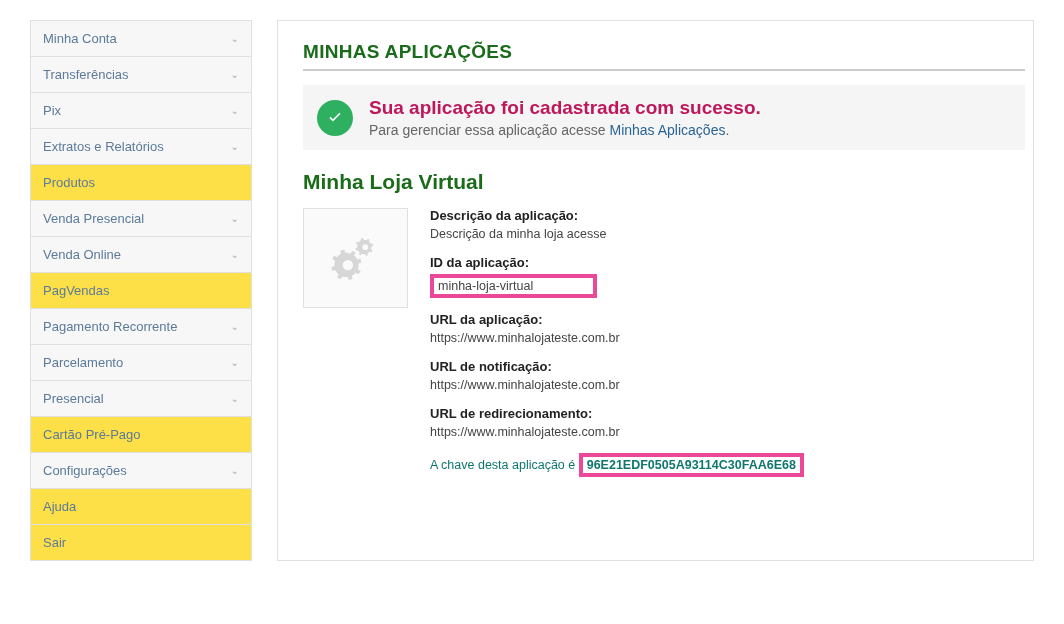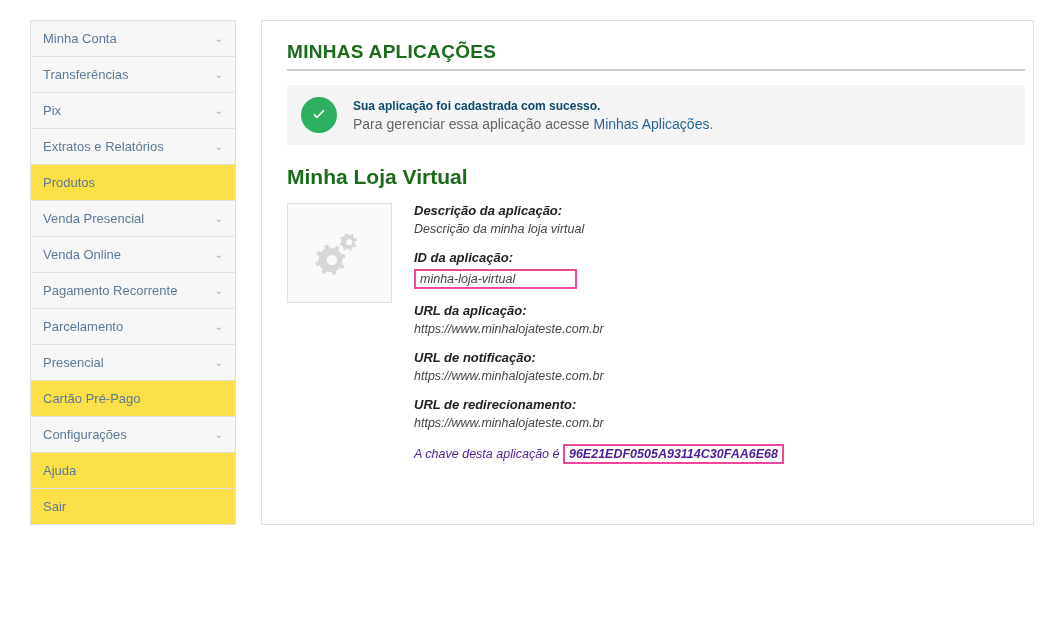--- a/index.html
+++ b/index.html
@@ -1,20 +1,20 @@
 <!DOCTYPE html>
 <html><head>
   <meta charset="utf-8">
   <style>
     * { margin: 0; padding: 0; box-sizing: border-box; }
     body { font-family: Arial, Helvetica, sans-serif; background: #ffffff; font-size: 13px; color: #333; }
     .wrapper { display: flex; gap: 25px; padding: 20px 30px; max-width: 1064px; }
 
     
-    .sidebar { width: 206px; border: 1px solid #e0e0e0; }
+    .sidebar { width: 222px; border: 1px solid #e0e0e0; }
     .sidebar-item {
       display: flex; justify-content: space-between; align-items: center;
       padding: 10px 12px; background: #f7f7f7; border-bottom: 1px solid #e0e0e0;
       color: #5c7a99; font-size: 13px; cursor: pointer;
     }
     .sidebar-item:last-child { border-bottom: none; }
     .sidebar-item.light { background: #fde047; }
     .chev { color: #aaa; font-size: 10px; }
 
     
@@ -22,38 +22,38 @@
     .page-title {
       color: #1a6b1a; font-size: 19px; font-weight: bold;
       border-bottom: 2px solid #ccc; padding-bottom: 6px; margin-bottom: 14px;
       letter-spacing: 0.3px;
     }
 
     
     .alert { display: flex; align-items: center; gap: 16px; background: #f5f5f5; padding: 12px 14px; margin-bottom: 20px; }
     .alert-icon { width: 36px; height: 36px; border-radius: 50%; background: #2fb061; display:flex; align-items:center; justify-content:center; flex-shrink:0;}
     .alert-icon svg { width: 20px; height: 20px; }
-    .alert-body .alert-title { font-weight: bold; color: #0c4a6e; font-size: 12px; margin-bottom: 3px; }
+    .alert-body .alert-title { font-weight: bold; color: #be185d; font-size: 19px; margin-bottom: 3px; }
     .alert-body .alert-desc { font-size: 14px; color: #666; }
     .alert-body a { color: #2a6496; text-decoration: none; }
 
     
     .app-title { color: #1a6b1a; font-size: 21px; font-weight: bold; margin-bottom: 14px; }
-    .app-row { display: flex; gap: 22px; font-style: italic; }
+    .app-row { display: flex; gap: 22px; }
     .app-thumb {
       width: 105px; height: 100px; border: 1px solid #e0e0e0; background: #fafafa;
       display:flex; align-items:center; justify-content:center; flex-shrink:0;
     }
     .app-thumb svg { width: 58px; height: 58px; fill: #d7d7d7; }
     .app-body { flex: 1; }
     .field { margin-bottom: 14px; }
     .field-label { font-weight: bold; font-size: 13px; color:#222; margin-bottom: 4px; }
     .field-value { font-size: 12.5px; color: #444; }
-    .hl-box { display: inline-block; border: 2px solid #ec4899; padding: 1px 4px; }
-    .keyline { font-size: 12.5px; color: #4c1d95; margin-top: 6px; }
+    .hl-box { display: inline-block; border: 4px solid #ec4899; padding: 1px 4px; }
+    .keyline { font-size: 12.5px; color: #0f766e; margin-top: 6px; }
     .keyline .hl-box { font-weight: bold; }
   </style>
 </head>
 <body>
 
 <div class="wrapper">
 
   <div class="sidebar" id="sidebar">
       <div class="sidebar-item">
         <span>Minha Conta</span>
@@ -74,20 +74,23 @@
       <div class="sidebar-item light">
         <span>Produtos</span>
       </div>
       <div class="sidebar-item">
         <span>Venda Presencial</span>
         <span class="chev">⌄</span>
       </div>
       <div class="sidebar-item">
         <span>Venda Online</span>
         <span class="chev">⌄</span>
+      </div>
+      <div class="sidebar-item light">
+        <span>PagVendas</span>
       </div>
       <div class="sidebar-item">
         <span>Pagamento Recorrente</span>
         <span class="chev">⌄</span>
       </div>
       <div class="sidebar-item">
         <span>Parcelamento</span>
         <span class="chev">⌄</span>
       </div>
       <div class="sidebar-item">
@@ -136,21 +139,21 @@
               <path d="M66 20c-1 0-2 .1-3 .3l-1-3-4 1 1 3c-1.7.8-3.2 2-4.4 3.5l-2.8-1.6-2 3.5 2.8 1.6c-.4 1.3-.6 2.7-.6 4.2 0 .6 0 1.1.1 1.7l-3 .8.9 4 3-.8c.8 1.7 2 3.1 3.4 4.3l-1.6 2.7 3.5 2 1.6-2.7c1.3.4 2.6.6 4.1.6.6 0 1.2 0 1.8-.1l.8 3 4-.9-.8-3c1.6-.8 3-2 4.2-3.4l2.7 1.6 2-3.5-2.7-1.6c.4-1.3.6-2.6.6-4.1 0-.6 0-1.2-.1-1.8l3-.8-.9-4-3 .8c-.8-1.6-2-3-3.4-4.2l1.6-2.7-3.5-2-1.6 2.7c-1.3-.4-2.7-.6-4.2-.6zm0 8a5 5 0 110 10 5 5 0 010-10z"></path>
               <path d="M36 42c-1.6 0-3.2.2-4.7.5l-1.6-5.3-7 2 1.6 5.3c-2.8 1.4-5.2 3.4-7.1 5.8l-4.8-2.8-3.5 6.1 4.8 2.8c-.7 2.1-1 4.4-1 6.8 0 1 .1 2 .2 2.9l-5.3 1.3 1.6 6.8 5.3-1.3c1.3 2.8 3.2 5.2 5.6 7.1l-2.8 4.8 6.1 3.5 2.8-4.8c2.1.7 4.4 1 6.8 1 1 0 2-.1 2.9-.2l1.3 5.3 6.8-1.6-1.3-5.3c2.8-1.3 5.2-3.2 7.1-5.6l4.8 2.8 3.5-6.1-4.8-2.8c.7-2.1 1-4.4 1-6.8 0-1-.1-2-.2-2.9l5.3-1.3-1.6-6.8-5.3 1.3c-1.3-2.8-3.2-5.2-5.6-7.1l2.8-4.8-6.1-3.5-2.8 4.8c-2.1-.7-4.4-1-6.8-1zm0 13a9 9 0 110 18 9 9 0 010-18z"></path>
             </g>
           </svg>
         </span>
       </div>
 
       <div class="app-body">
         <div class="field">
           <div class="field-label">Descrição da aplicação:</div>
-          <div class="field-value">Descrição da minha loja virtual</div>
+          <div class="field-value">Descrição da minha loja acesse</div>
         </div>
         <div class="field">
           <div class="field-label">ID da aplicação:</div>
           <div class="field-value"><span class="hl-box" style="padding-right:60px;">minha-loja-virtual</span></div>
         </div>
         <div class="field">
           <div class="field-label">URL da aplicação:</div>
           <div class="field-value">https://www.minhalojateste.com.br</div>
         </div>
         <div class="field">

